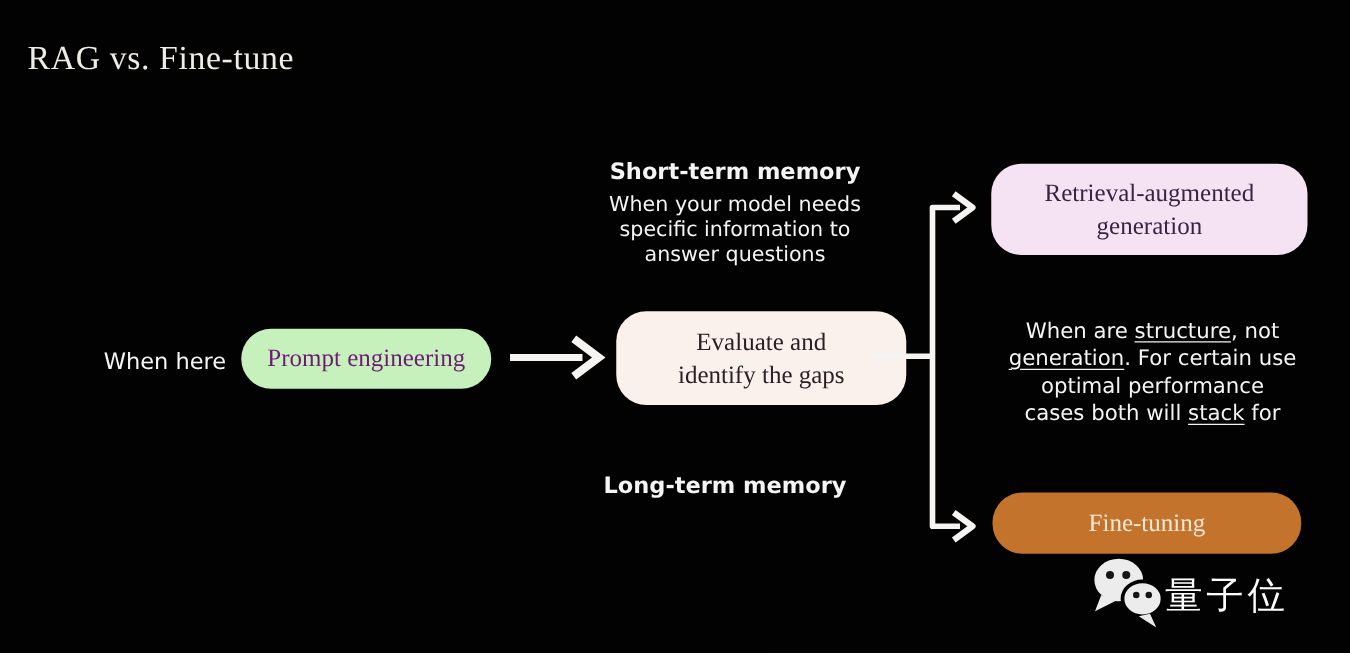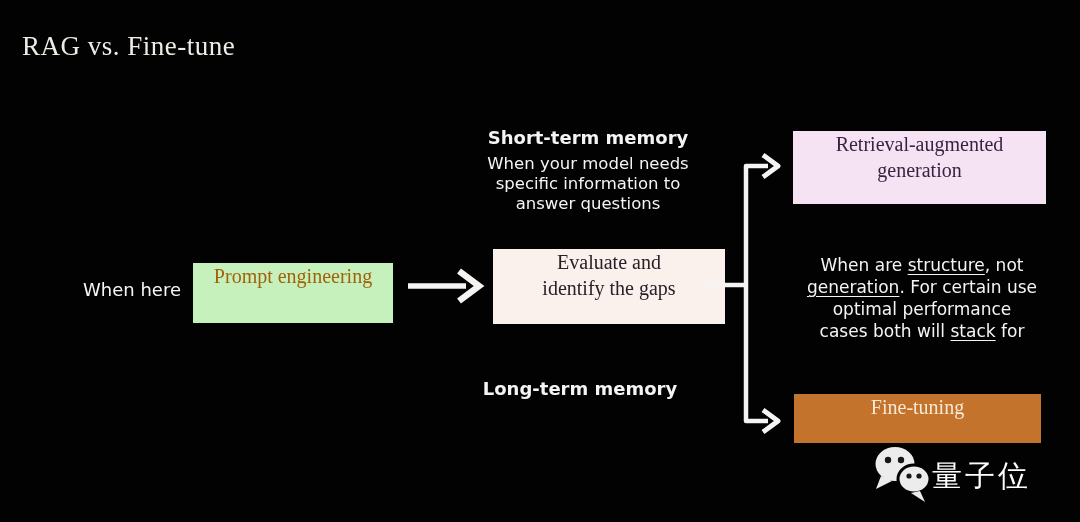--- a/index.html
+++ b/index.html
@@ -17,27 +17,28 @@
     color:#efece6;letter-spacing:0.5px;
     margin:0;
   }
   .start-label{
     position:absolute;left:83px;top:277px;height:24px;
     display:flex;align-items:center;
     font-size:18px;font-weight:400;color:#f6f6f6;
   }
   .box{
     position:absolute;
-    display:flex;align-items:flex-start;justify-content:center;
+    display:flex;align-items:center;justify-content:center;
     text-align:center;
     font-family:"Liberation Serif", serif;
     font-size:20px;line-height:1.3;
     white-space:pre-line;
+    border-radius:24px;
   }
-  .box-prompt{left:193px;top:263px;width:200px;height:60px;background:#c6f1bc;color:#a16207;}
+  .box-prompt{left:193px;top:263px;width:200px;height:48px;background:#c6f1bc;color:#701a75;}
   .box-evaluate{left:493px;top:249px;width:232px;height:75px;background:#faf0ec;color:#2a2128;}
   .box-rag{left:793px;top:131px;width:253px;height:73px;background:#f5e3f4;color:#382442;}
   .box-finetune{left:794px;top:394px;width:247px;height:49px;background:#c4732c;color:#f6ead6;}
   .note{
     position:absolute;width:270px;text-align:center;color:#f4f4f4;
   }
   .note-title{font-size:18px;font-weight:700;margin-bottom:6px;}
   .note-body{font-size:16.5px;font-weight:400;line-height:20px;white-space:pre-line;}
   .note-short{left:453px;top:127px;}
   .note-long{left:445px;top:378px;}

